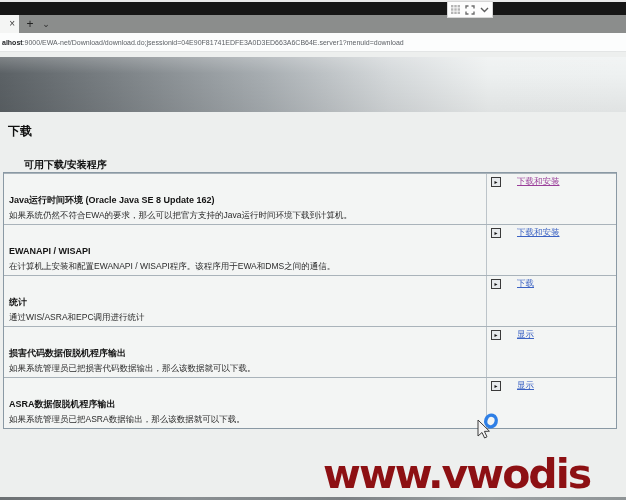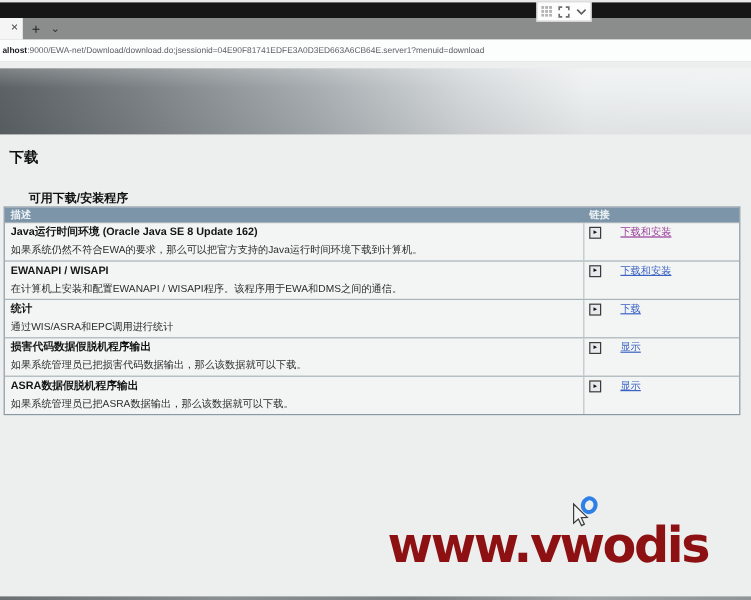--- a/index.html
+++ b/index.html
@@ -55,36 +55,36 @@
     position:absolute;left:3px;top:172px;width:614px;
     border:1px solid #8a99a4;background:#f3f5f4;box-sizing:border-box;
   }
   .thead{
     display:flex;height:12px;background:#7d95a8;color:#edf3f7;
     font-size:8.5px;font-weight:bold;line-height:12px;
   }
   .thead .c1{flex:1;padding-left:5px;}
   .thead .c2{width:130px;padding-left:5px;box-sizing:border-box;}
   .trow{display:flex;border-top:1px solid #a9b3ba;}
-  .tcell-desc{flex:1;min-width:0;}
+  .tcell-desc{flex:1;min-width:0;margin-top:19px;}
   .row-title{font-size:9px;font-weight:bold;color:#141414;padding:2px 0 0 5px;line-height:10px;white-space:nowrap;overflow:hidden;}
   .row-desc{font-size:8.5px;color:#2b2b2b;padding:5px 0 4px 5px;line-height:10px;white-space:nowrap;overflow:hidden;}
   .tcell-link{
     width:130px;box-sizing:border-box;border-left:1px solid #bcc4c9;
     padding:2px 0 0 4px;display:flex;align-items:flex-start;gap:16px;
   }
   .go-icon{
     width:8px;height:8px;border:1px solid #3a3a3a;background:#e7eaec;flex:none;
     display:flex;align-items:center;justify-content:center;font-size:6px;line-height:6px;color:#111;
     margin-top:1px;
   }
   .row-link{font-size:8.5px;text-decoration:underline;line-height:10px;white-space:nowrap;}
   
   .watermark{
-    position:absolute;left:323px;top:434px;z-index:2;
+    position:absolute;left:323px;top:454px;z-index:2;
     font-family:"DejaVu Sans",sans-serif;font-weight:bold;font-size:41px;line-height:40px;
     letter-spacing:-2px;white-space:nowrap;
   }
   
   .pointer-wrap{position:absolute;left:475px;top:411px;z-index:5;}
   
   .status-bar{
     position:absolute;left:0;top:479px;width:626px;height:18px;z-index:3;
     background:
       linear-gradient(180deg,rgba(255,255,255,.35) 0%,rgba(255,255,255,0) 25%,rgba(0,0,0,.05) 100%),
@@ -148,24 +148,20 @@
   <div class="address-bar">
     <div class="url"><span class="host">alhost</span><span>:9000/EWA-net/Download/download.do;jsessionid=04E90F81741EDFE3A0D3ED663A6CB64E.server1?menuid=download</span></div>
   </div>
 
   <div class="banner"></div>
 
   <div class="page-title">下载</div>
   <div class="section-title">可用下载/安装程序</div>
 
   <div class="dl-table">
-    <div class="thead" style="background: rgb(125, 149, 168);">
-      <div class="c1">描述</div>
-      <div class="c2">链接</div>
-    </div>
     <div id="table-body">
     <div class="trow">
       <div class="tcell-desc">
         <div class="row-title">Java运行时间环境 (Oracle Java SE 8 Update 162)</div>
         <div class="row-desc">如果系统仍然不符合EWA的要求，那么可以把官方支持的Java运行时间环境下载到计算机。</div>
       </div>
       <div class="tcell-link">
         <span class="go-icon">▸</span>
         <a href="#" class="row-link" style="color: rgb(153, 61, 153);">下载和安装</a>
       </div>

